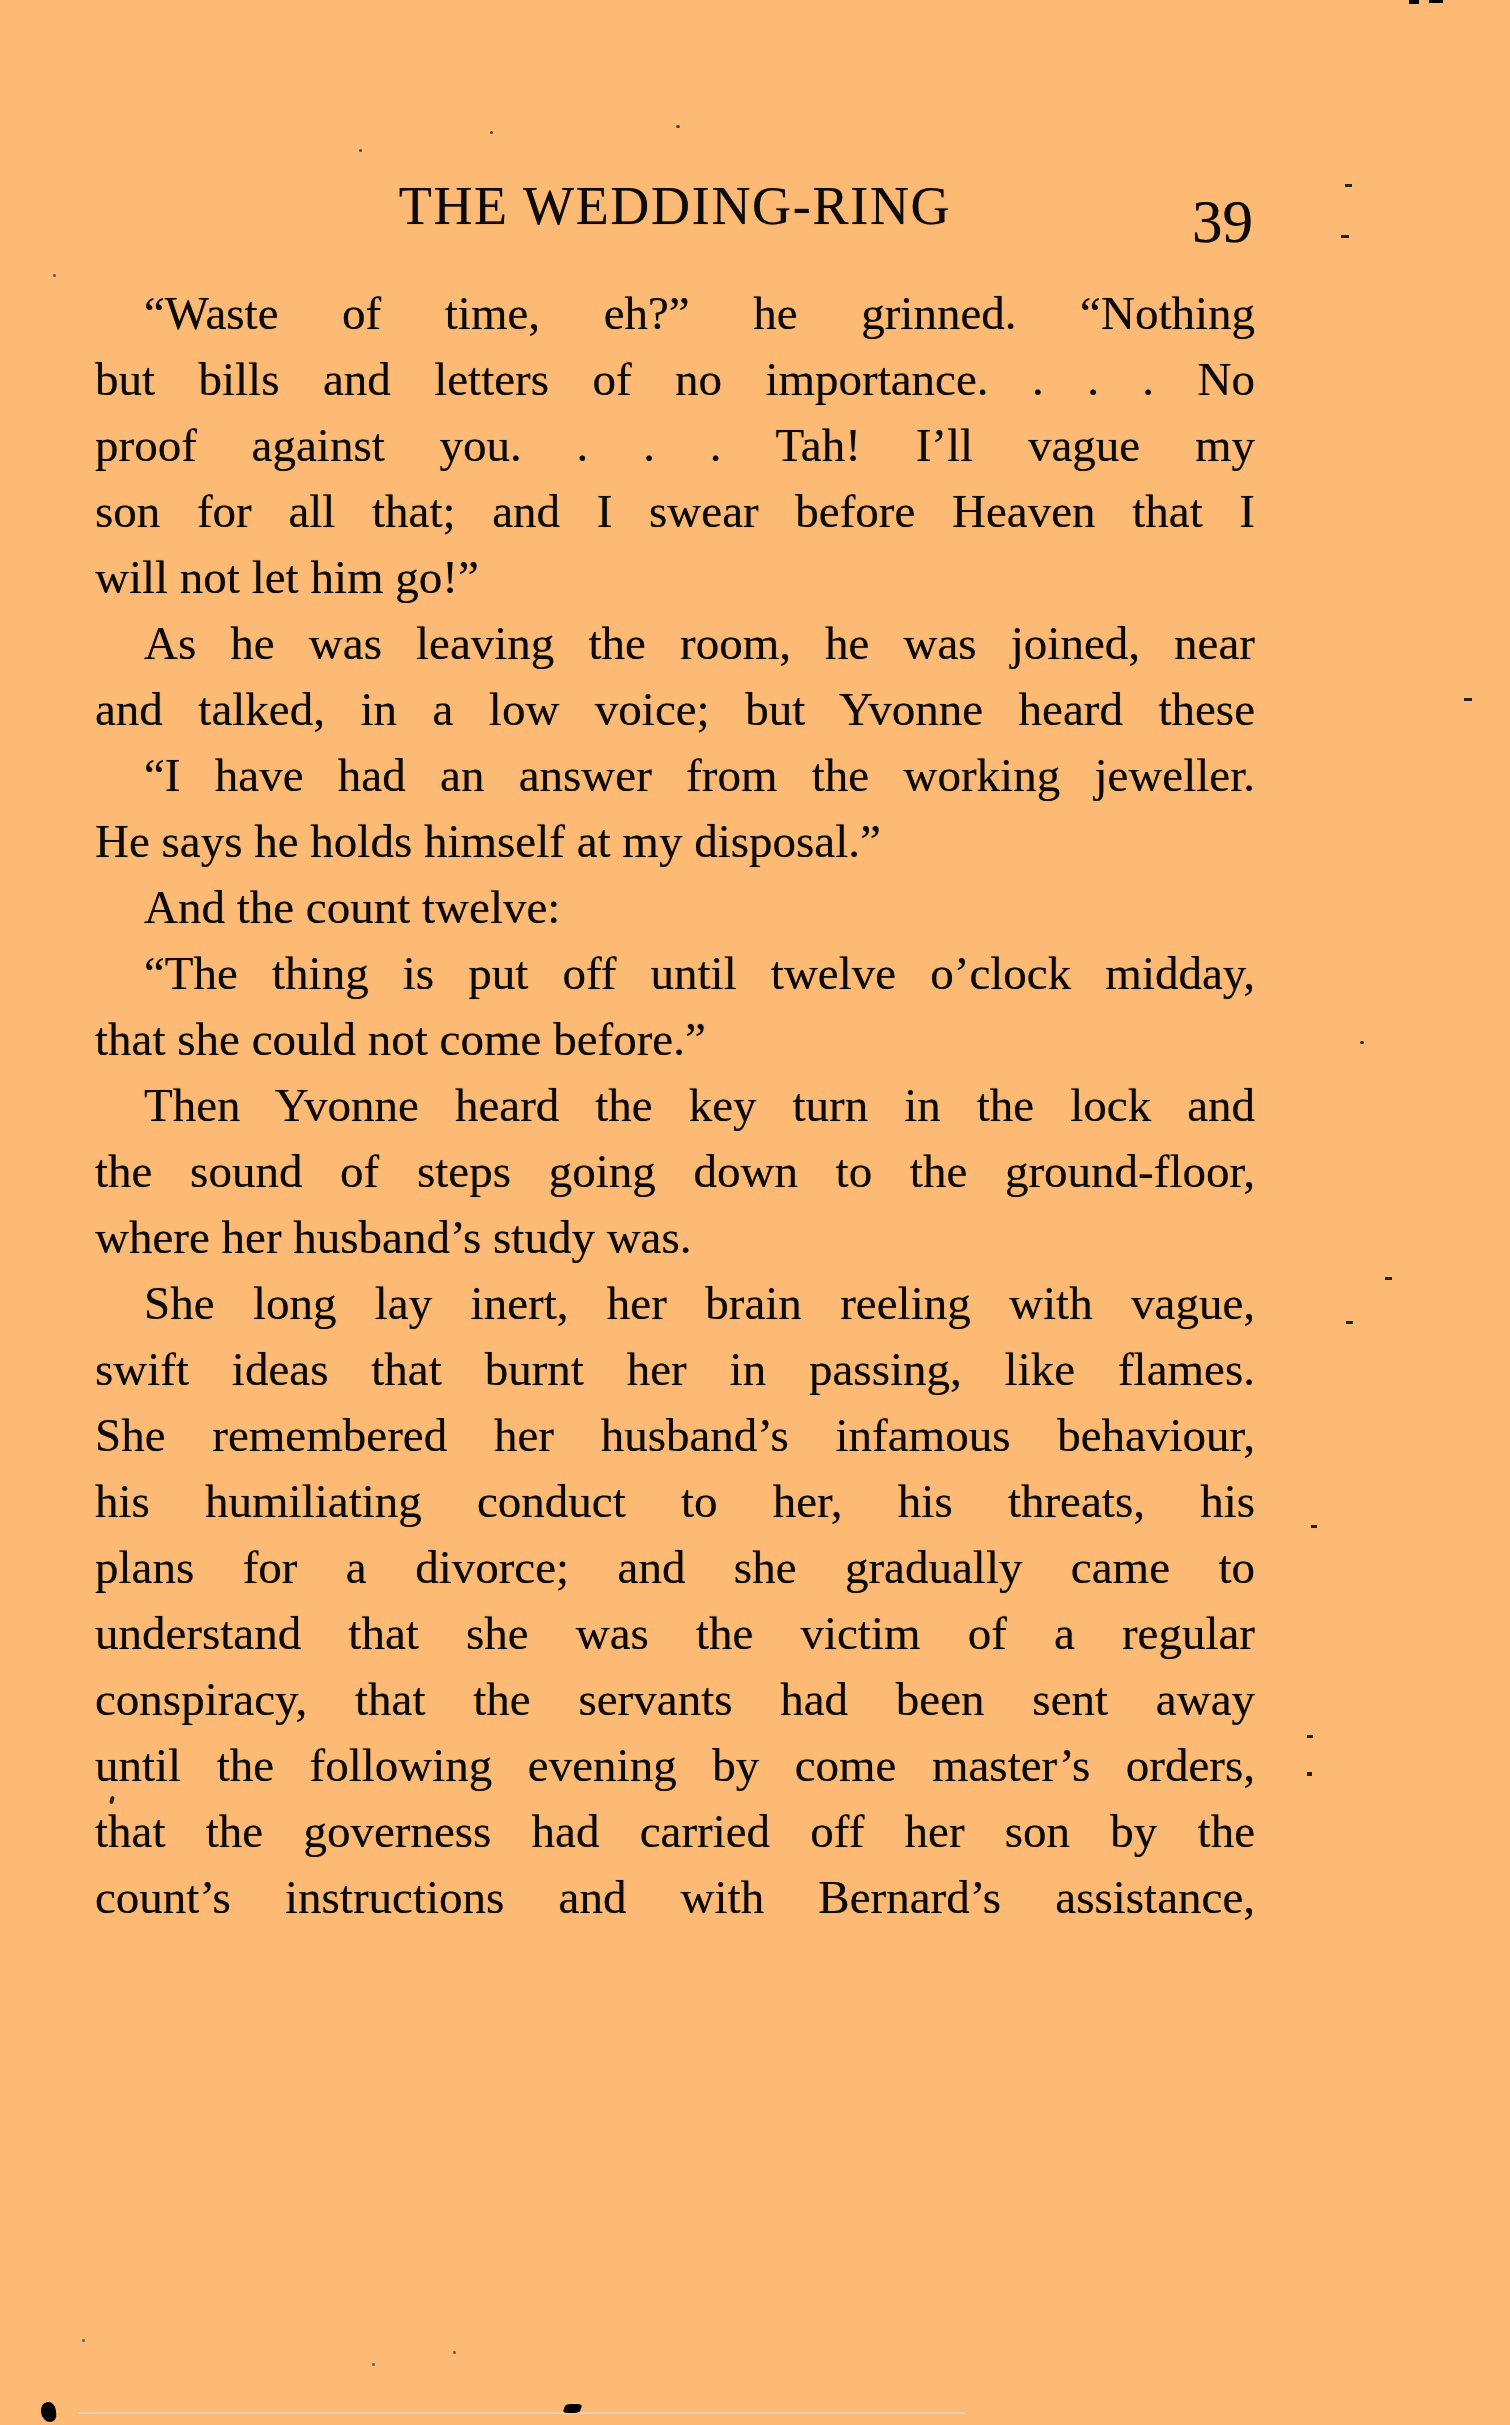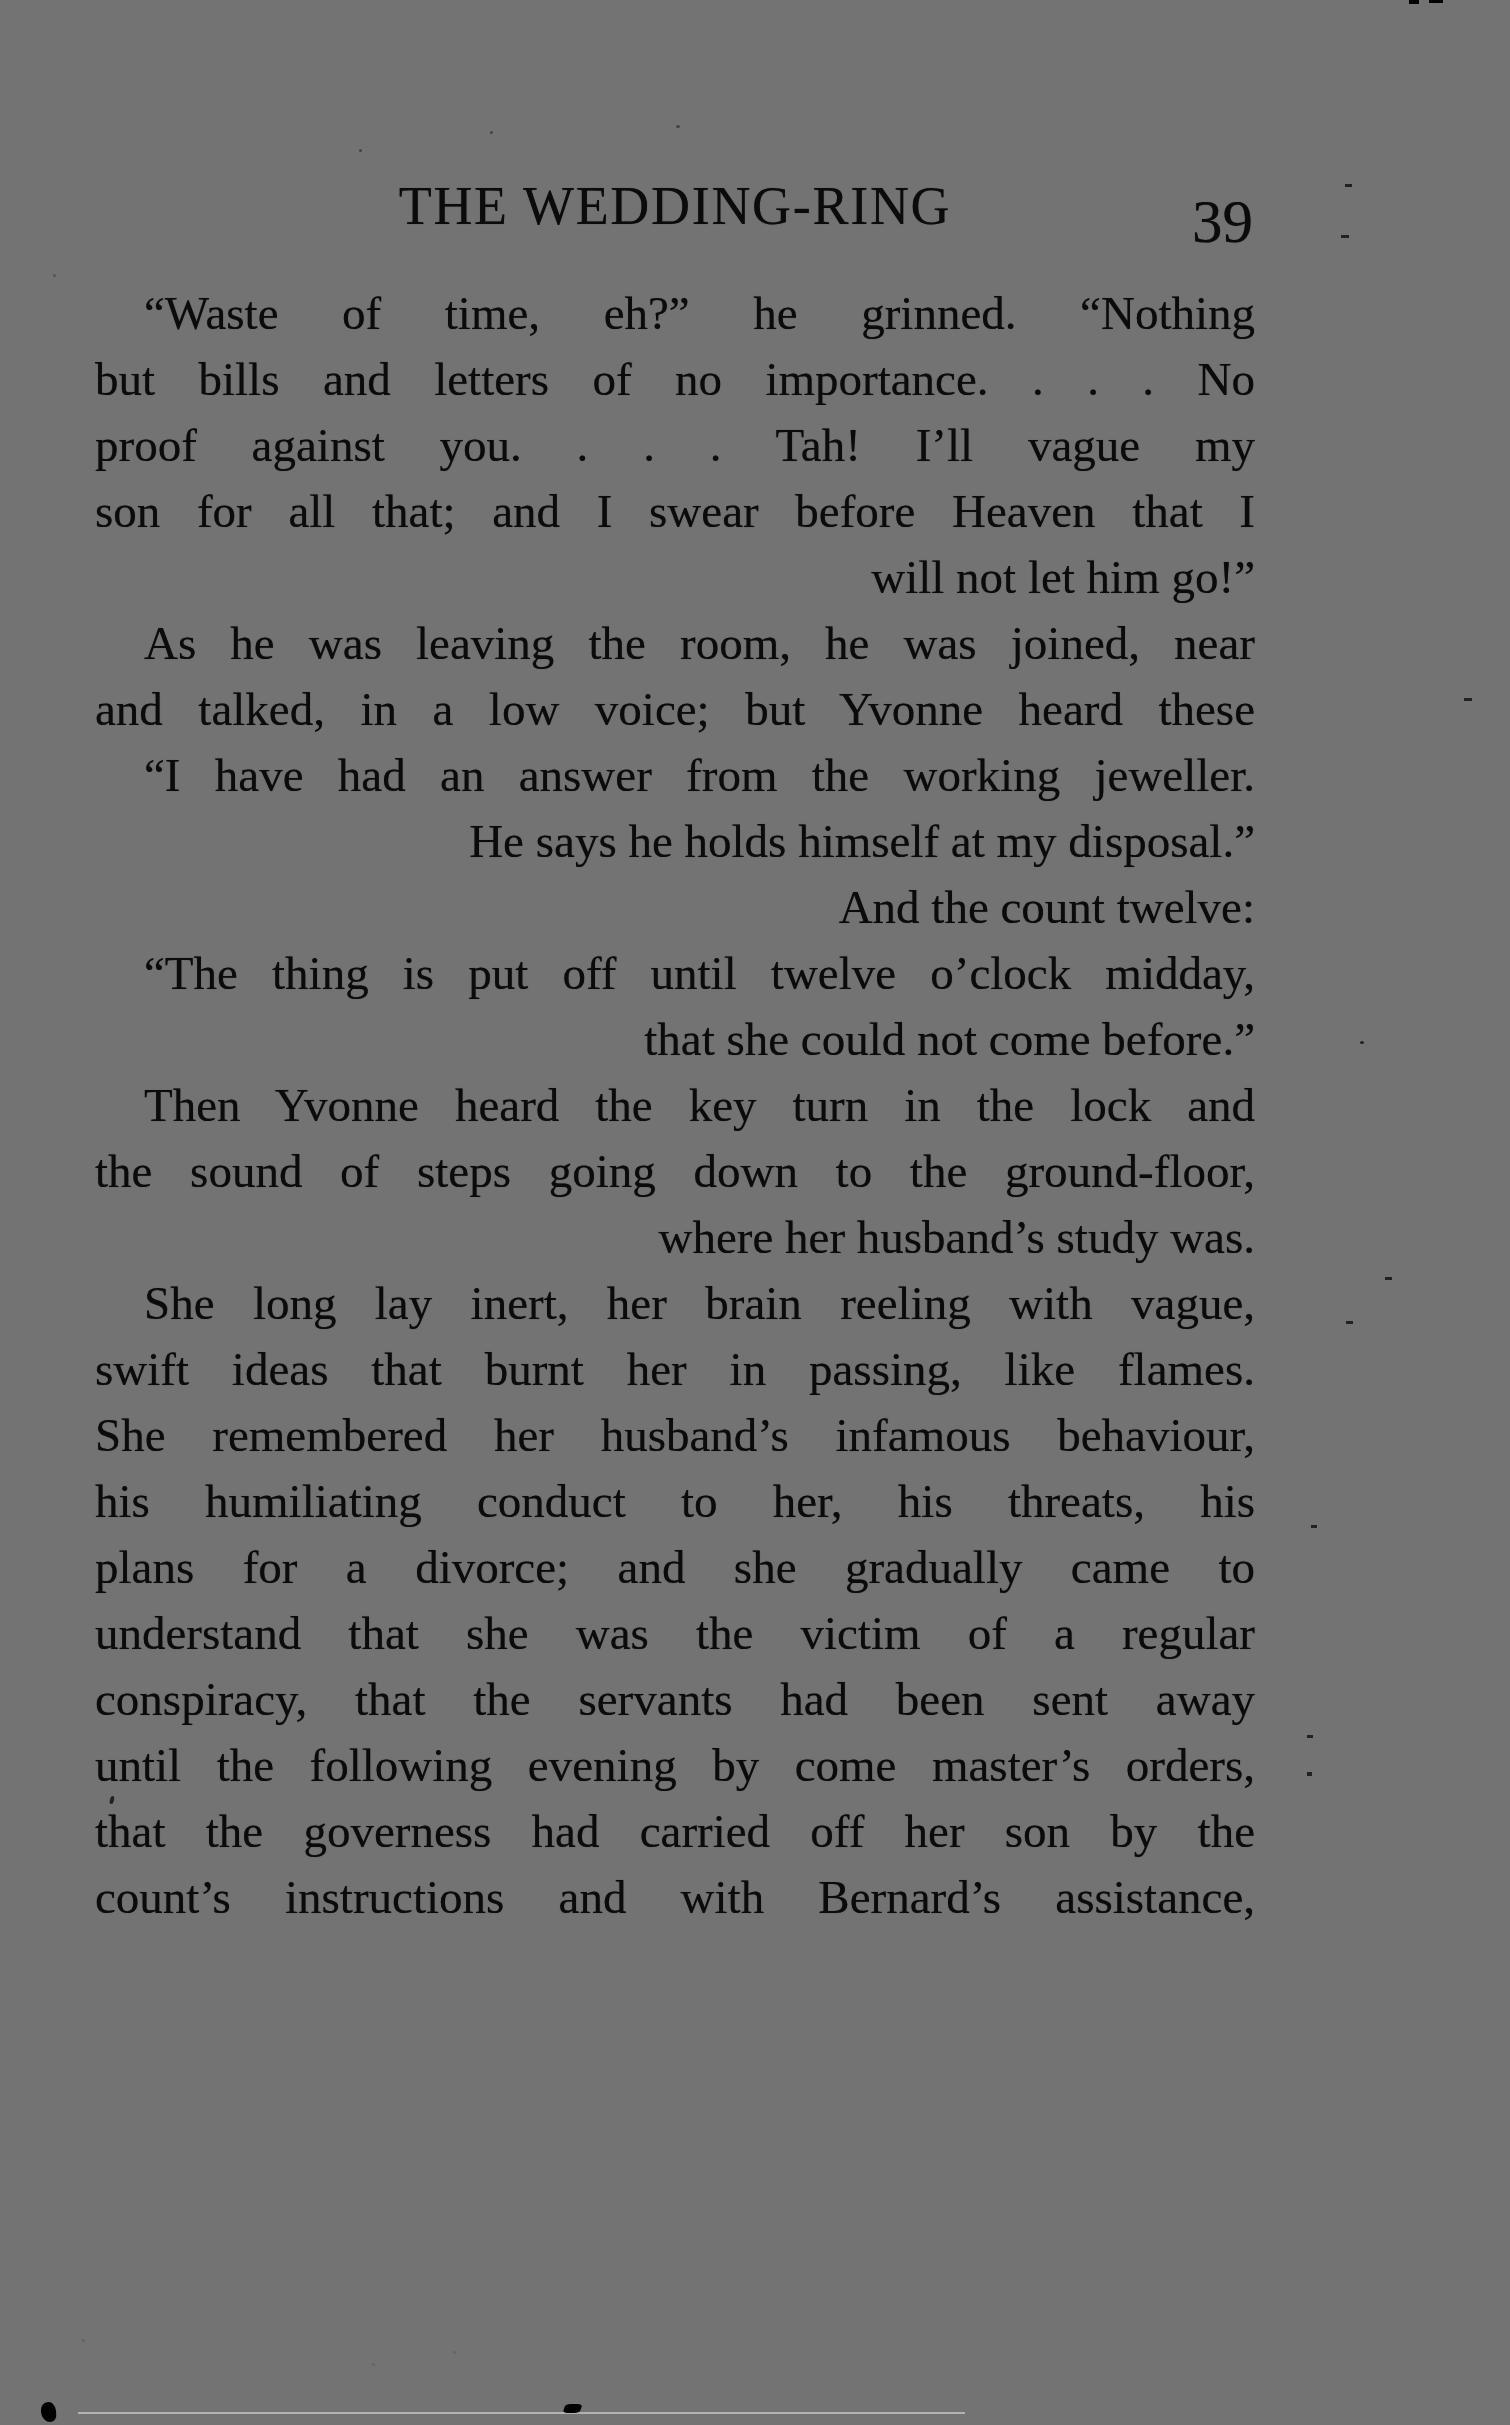--- a/index.html
+++ b/index.html
@@ -4,21 +4,21 @@
 <style>
   html, body {
     margin: 0;
     padding: 0;
     background: #ffffff;
   }
   .page {
     position: relative;
     width: 1510px;
     height: 2426px;
-    background: #737373;
+    background: #fdba74;
     overflow: hidden;
     font-family: "Liberation Serif", serif;
     color: #0b0b0b;
     text-shadow: 0 0 0.8px rgba(0,0,0,0.55);
   }
   .header {
     position: absolute;
     top: 179px;
     left: 95px;
     width: 1160px;
@@ -44,21 +44,21 @@
   .body-text {
     position: absolute;
     left: 95px;
     top: 280px;
     width: 1160px;
   }
   .line {
     height: 66px;
     line-height: 66px;
     font-size: 47px;
-    text-align: right;
+    text-align: left;
     white-space: nowrap;
   }
   .line.justify {
     white-space: normal;
     text-align: justify;
     text-align-last: justify;
   }
   .line.indent {
     padding-left: 49px;
   }

